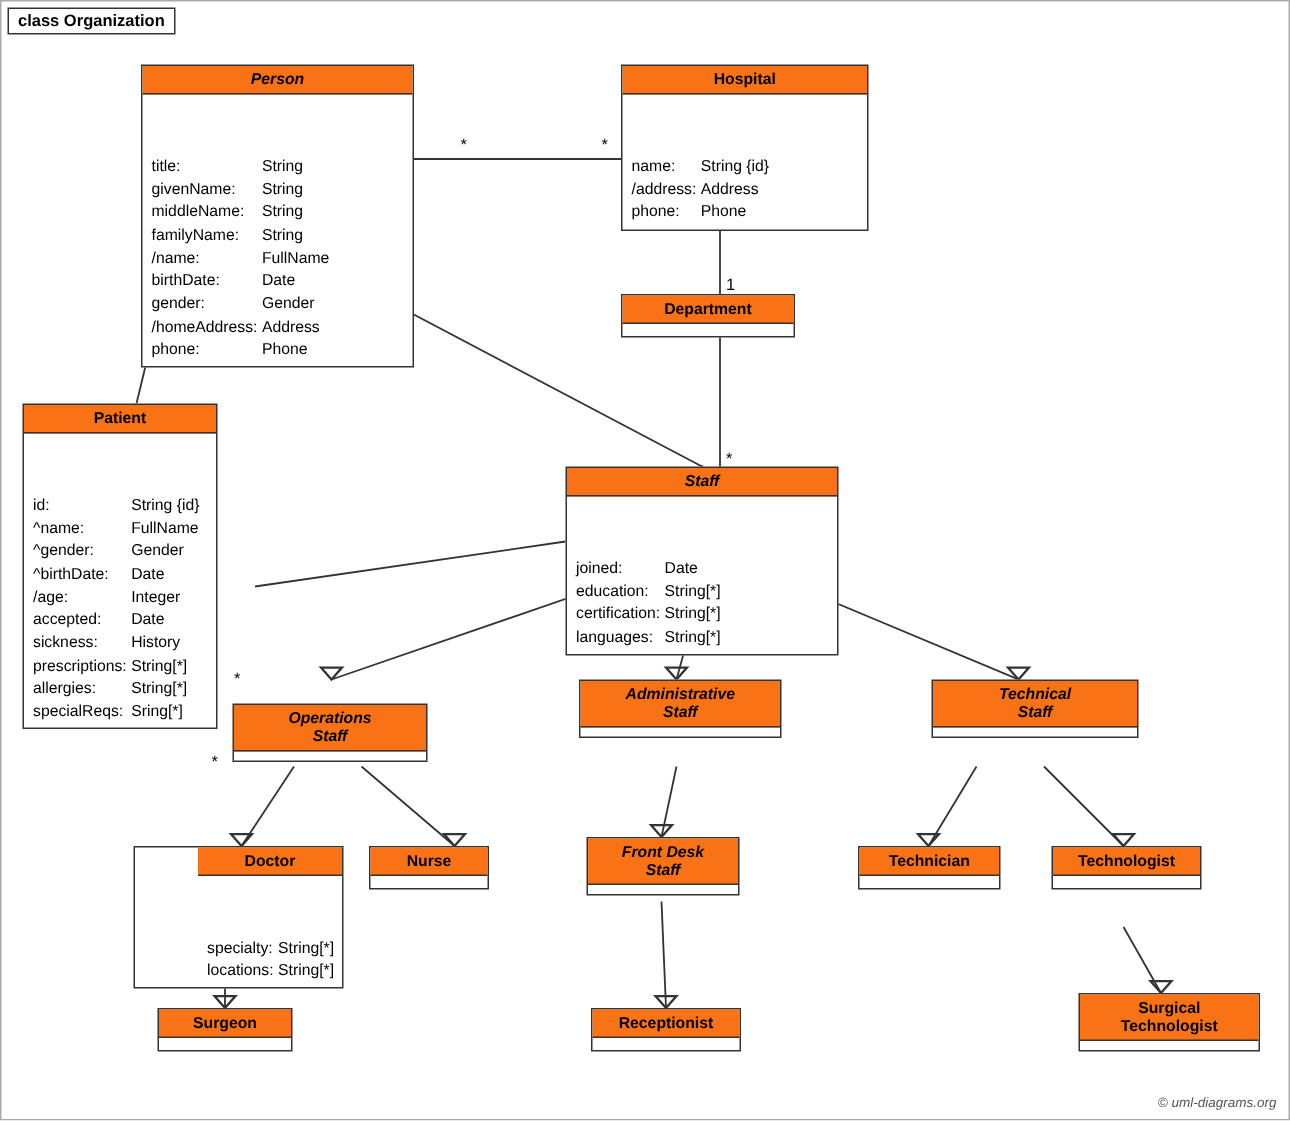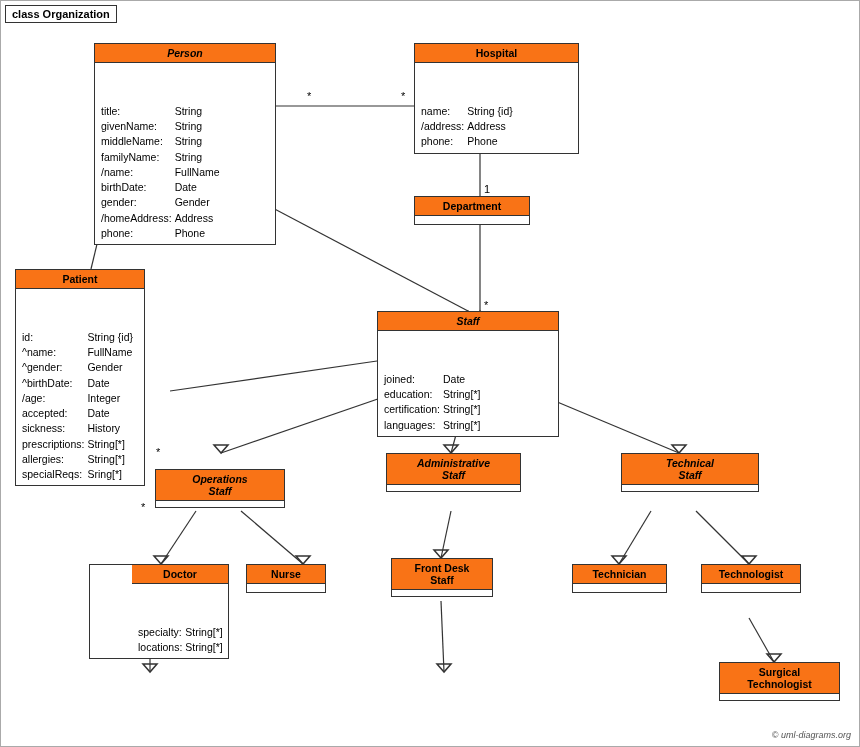--- a/index.html
+++ b/index.html
@@ -348,37 +348,45 @@
       </tbody>
         </table>
     </div>
   </div>
 
   <div class="class-box" style="left:245px; top:563px; width:80px;">
     <div class="class-title">Nurse</div>
     <div class="class-attrs" style="min-height:8px;"></div>
   </div>
 
-  <div class="class-box" style="left:390px; top:557px; width:102px; text-align:center;">
+  <div class="class-box" style="left:390px; top:557px; width:102px; text-align:center;font-style:italic;">
     <div class="class-title" style="white-space:pre-line;">Front Desk
 Staff</div>
     <div class="class-attrs" style="min-height:6px;"></div>
   </div>
 
   <div class="class-box" style="left:571px; top:563px; width:95px;">
     <div class="class-title">Technician</div>
     <div class="class-attrs" style="min-height:8px;"></div>
   </div>
 
   <div class="class-box" style="left:700px; top:563px; width:100px;">
     <div class="class-title">Technologist</div>
     <div class="class-attrs" style="min-height:8px;"></div>
   </div>
 
-
+  <div class="class-box" style="left:104px; top:671px; width:90px;">
+    <div class="class-title">Surgeon</div>
+    <div class="class-attrs" style="min-height:8px;"></div>
+  </div>
+
+  <div class="class-box" style="left:393px; top:671px; width:100px;">
+    <div class="class-title">Receptionist</div>
+    <div class="class-attrs" style="min-height:8px;"></div>
+  </div>
 
   <div class="class-box" style="left:718px; top:661px; width:121px; text-align:center;">
     <div class="class-title" style="white-space:pre-line;">Surgical
 Technologist</div>
     <div class="class-attrs" style="min-height:6px;"></div>
   </div>
 
   <div class="copyright">© uml-diagrams.org</div>
 
 </div>

